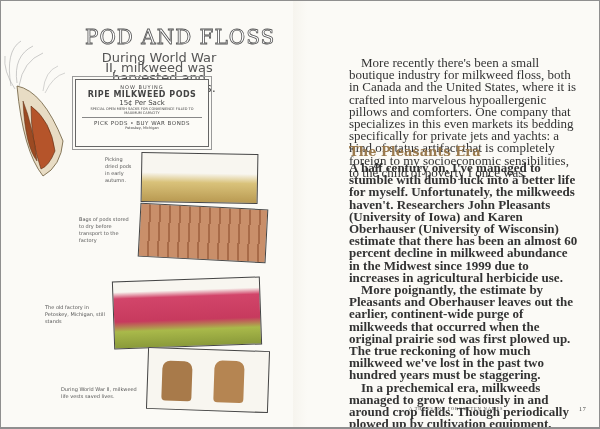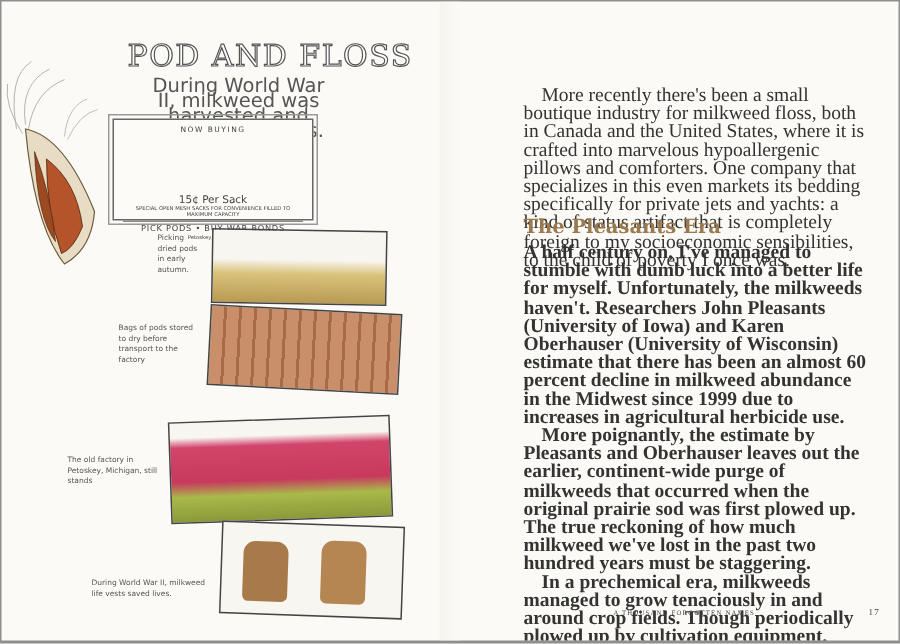--- a/index.html
+++ b/index.html
@@ -6,21 +6,21 @@
   body { width:600px; height:429px; background:#8f8f8f; position:relative; overflow:hidden; font-family:"Liberation Serif", serif; }
   .spread { position:absolute; left:1px; top:1px; width:598px; height:426px; background:#fbfaf6; overflow:hidden; }
   .gutter { position:absolute; left:292px; top:0; width:14px; height:100%; background:linear-gradient(90deg,#f6f4ee,#fbfaf6); }
   
   .hand { font-family:"DejaVu Sans", sans-serif; color:#555; }
   .title { position:absolute; left:84px; top:24px; font-family:"DejaVu Serif", serif; font-size:20px; color:#fff; -webkit-text-stroke:0.8px #555; letter-spacing:1px; font-weight:normal; }
   .subtitle { position:absolute; left:98px; top:52px; width:120px; font-size:13px; line-height:10px; text-align:center; }
   .ad { position:absolute; left:74px; top:78px; width:132px; height:66px; border:1px solid #666; background:#fcfbf7; outline:1px solid #999; outline-offset:2px; text-align:center; color:#444; font-family:"DejaVu Sans", sans-serif; }
   .ad .a1 { font-size:5px; margin-top:4px; letter-spacing:1px; }
   .ad .a2 { font-size:8px; font-weight:bold; letter-spacing:0.5px; }
-  .ad .a3 { font-size:7px;margin-top:39px; }
+  .ad .a3 { font-size:7px; }
   .ad .a4 { font-size:3.5px; line-height:4px; padding:0 6px; }
   .ad .a5 { font-size:5.5px; border-top:1px solid #888; margin:2px 6px 0; padding-top:2px; letter-spacing:0.5px; }
   .ad .a6 { font-size:3.5px; }
   .pod { position:absolute; left:2px; top:30px; width:70px; height:150px; }
   .caption { position:absolute; font-size:5px; line-height:7px; color:#555; font-family:"DejaVu Sans", sans-serif; }
   .illus { position:absolute; border:1px solid #444; background:#f8f6f0; }
   
   .body-text { position:absolute; left:348px; width:232px; font-size:13px; line-height:12.2px; color:#333; }
   .body-text p { margin:0; }
   .indent { text-indent:12px; }
@@ -38,20 +38,21 @@
       <path d="M8 55 Q2 20 18 10 M14 52 Q10 25 30 15 M16 55 Q20 30 40 22 M12 58 Q0 40 2 25" stroke="#aaa" stroke-width="0.6" fill="none"></path>
       <path d="M14 55 Q40 60 60 110 Q58 135 40 145 Q20 120 14 55Z" fill="#e8dcc4" stroke="#6b5a3a" stroke-width="0.8"></path>
       <path d="M28 75 Q48 90 52 120 Q46 135 38 138 Q28 110 28 75Z" fill="#b5542a" stroke="#5a2e14" stroke-width="0.6"></path>
       <path d="M20 70 Q30 95 34 130 Q22 115 20 70Z" fill="#9c4a22" stroke="#5a2e14" stroke-width="0.5"></path>
       <path d="M40 60 Q42 40 55 35 M42 62 Q50 45 62 42" stroke="#aaa" stroke-width="0.5" fill="none"></path>
     </svg>
     <div class="title">POD AND FLOSS</div>
     <div class="subtitle hand">During World War II, milkweed was harvested and used in life vests.</div>
     <div class="ad">
       <div class="a1">NOW BUYING</div>
+      <div class="a2">RIPE MILKWEED PODS</div>
       <div class="a3">15¢ Per Sack</div>
       <div class="a4">SPECIAL OPEN MESH SACKS FOR CONVENIENCE FILLED TO MAXIMUM CAPACITY</div>
       <div class="a5">PICK PODS • BUY WAR BONDS</div>
       <div class="a6">Petoskey, Michigan</div>
     </div>
 
     <div class="caption" style="left:104px;top:155px;width:30px;">Picking dried pods in early autumn.</div>
     <div class="illus" style="left:140px;top:152px;width:115px;height:48px;transform:rotate(1deg);background:linear-gradient(180deg,#f8f6f0 40%,#d9c27a 60%,#b99a52 100%);"></div>
 
     <div class="caption" style="left:78px;top:215px;width:56px;">Bags of pods stored to dry before transport to the factory</div>

